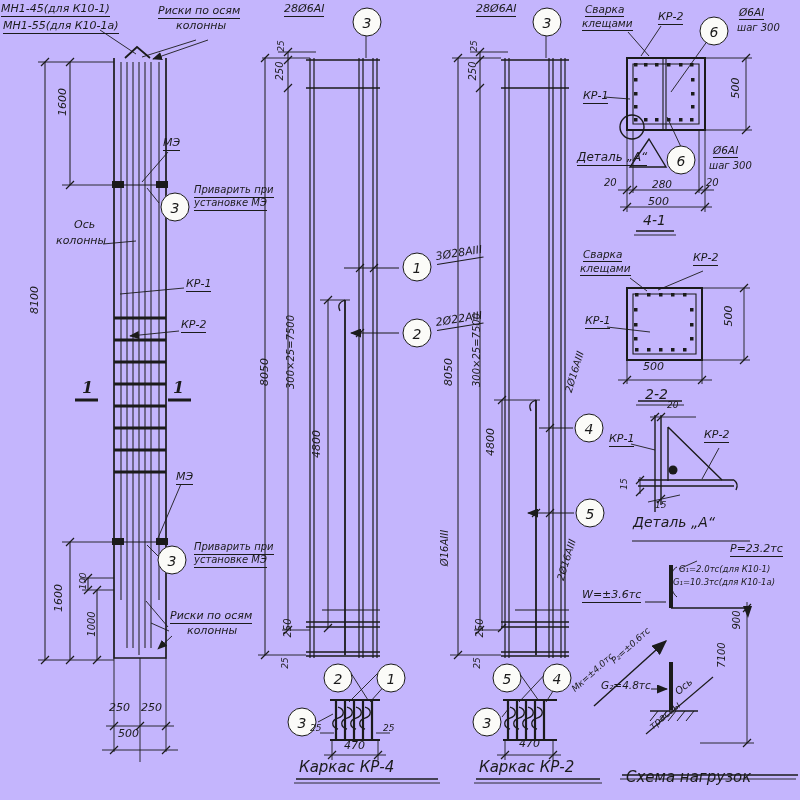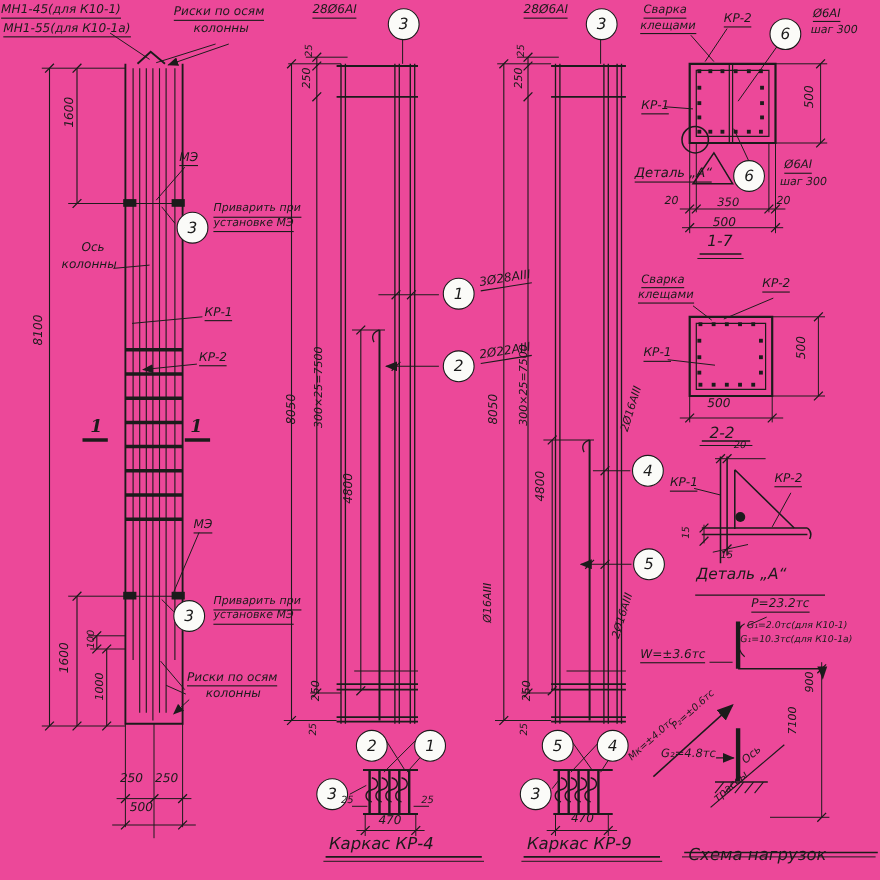--- a/index.html
+++ b/index.html
@@ -1,16 +1,16 @@
 <!DOCTYPE html>
 <html><head>
 <meta charset="utf-8">
 <style>
   html,body{margin:0;padding:0;}
-  .sheet{position:relative;width:800px;height:800px;background:#ec4899;overflow:hidden;
+  .sheet{position:relative;width:800px;height:800px;background:#c4b5fd;overflow:hidden;
          font-family:"DejaVu Sans",sans-serif;color:#1b1b1b;}
   svg{position:absolute;left:0;top:0;}
   .lbl{position:absolute;font:italic 11px "DejaVu Sans",sans-serif;color:#1b1b1b;white-space:nowrap;line-height:1.05;}
   .u{border-bottom:1.3px solid #1b1b1b;padding-bottom:1px;}
   .fs9{font-size:9px}.fs10{font-size:10px}.fs105{font-size:10.5px}.fs12{font-size:12px}
   .vlbl{transform:translate(-50%,-50%) rotate(-90deg);}
   .d73{transform:translate(-50%,-50%) rotate(-73deg);}
   .d42{transform:translate(-50%,-50%) rotate(-42deg);}
   .d40{transform:translate(-50%,-50%) rotate(-40deg);}
   .s8{transform:rotate(-9deg);transform-origin:left center;}
@@ -248,56 +248,56 @@
 <div class="bal" style="left:589px;top:428px">4</div>
 <div class="lbl d73 fs10" style="left:575px;top:372px">2Ø16АIII</div>
 <div class="bal" style="left:590px;top:513px">5</div>
 <div class="lbl d73 fs10" style="left:567px;top:560px">2Ø16АIII</div>
 <div class="lbl vlbl fs10" style="left:480px;top:628px">250</div>
 <div class="lbl vlbl fs9" style="left:478px;top:663px">25</div>
 <div class="bal" style="left:507px;top:678px">5</div>
 <div class="bal" style="left:557px;top:678px">4</div>
 <div class="bal" style="left:487px;top:722px">3</div>
 <div class="lbl" style="left:519px;top:738px">470</div>
-<div class="lbl cap" style="left:479px;top:758px">Каркас КР-9</div>
+<div class="lbl cap" style="left:479px;top:758px">Каркас КР-2</div>
 
 <div class="lbl u fs105" style="left:585px;top:4px">Сварка</div>
 <div class="lbl u fs105" style="left:582px;top:18px">клещами</div>
 <div class="lbl u" style="left:658px;top:11px">КР-2</div>
 <div class="bal" style="left:714px;top:31px">6</div>
 <div class="lbl u fs105" style="left:739px;top:7px">Ø6АI</div>
 <div class="lbl fs10" style="left:737px;top:23px">шаг 300</div>
 <div class="lbl u" style="left:583px;top:90px">КР-1</div>
 <div class="lbl u fs12" style="left:577px;top:151px">Деталь „А“</div>
 <div class="bal" style="left:681px;top:160px">6</div>
 <div class="lbl u fs105" style="left:713px;top:145px">Ø6АI</div>
 <div class="lbl fs10" style="left:709px;top:161px">шаг 300</div>
 <div class="lbl fs10" style="left:604px;top:178px">20</div>
-<div class="lbl fs105" style="left:652px;top:179px">350</div>
+<div class="lbl fs105" style="left:652px;top:179px">280</div>
 <div class="lbl fs10" style="left:706px;top:178px">20</div>
 <div class="lbl" style="left:648px;top:196px">500</div>
 <div class="lbl vlbl" style="left:736px;top:88px">500</div>
-<div class="lbl cap14" style="left:643px;top:212px">1-7</div>
+<div class="lbl cap14" style="left:643px;top:212px">4-1</div>
 
 <div class="lbl u fs105" style="left:583px;top:249px">Сварка</div>
 <div class="lbl u fs105" style="left:580px;top:263px">клещами</div>
 <div class="lbl u" style="left:693px;top:252px">КР-2</div>
 <div class="lbl u" style="left:585px;top:315px">КР-1</div>
 <div class="lbl vlbl" style="left:729px;top:316px">500</div>
 <div class="lbl" style="left:643px;top:361px">500</div>
 <div class="lbl cap14" style="left:645px;top:386px">2-2</div>
 
 <div class="lbl fs9" style="left:667px;top:401px">20</div>
 <div class="lbl u" style="left:609px;top:433px">КР-1</div>
 <div class="lbl u" style="left:704px;top:429px">КР-2</div>
 <div class="lbl vlbl fs9" style="left:625px;top:484px">15</div>
 <div class="lbl fs9" style="left:655px;top:501px">15</div>
 <div class="lbl cap14" style="left:633px;top:514px">Деталь „А“</div>
 
-<div class="lbl u" style="left:683px;top:543px">Р=23.2тс</div>
+<div class="lbl u" style="left:730px;top:543px">Р=23.2тс</div>
 <div class="lbl" style="left:679px;top:565px;font-size:8.5px">G₁=2.0тс(для К10-1)</div>
 <div class="lbl" style="left:673px;top:578px;font-size:8.5px">G₁=10.3тс(для К10-1а)</div>
 <div class="lbl u" style="left:582px;top:589px">W=±3.6тс</div>
 <div class="lbl d42 fs9" style="left:631px;top:646px">Р₂=±0.6тс</div>
 <div class="lbl d42 fs9" style="left:593px;top:673px">Мк=±4.0тс</div>
 <div class="lbl fs105" style="left:601px;top:680px">G₂=4.8тс</div>
 <div class="lbl vlbl fs10" style="left:737px;top:620px">900</div>
 <div class="lbl vlbl fs10" style="left:722px;top:655px">7100</div>
 <div class="lbl d40 fs10" style="left:684px;top:687px">Ось</div>
 <div class="lbl d40 fs10" style="left:665px;top:716px">трассы</div>

